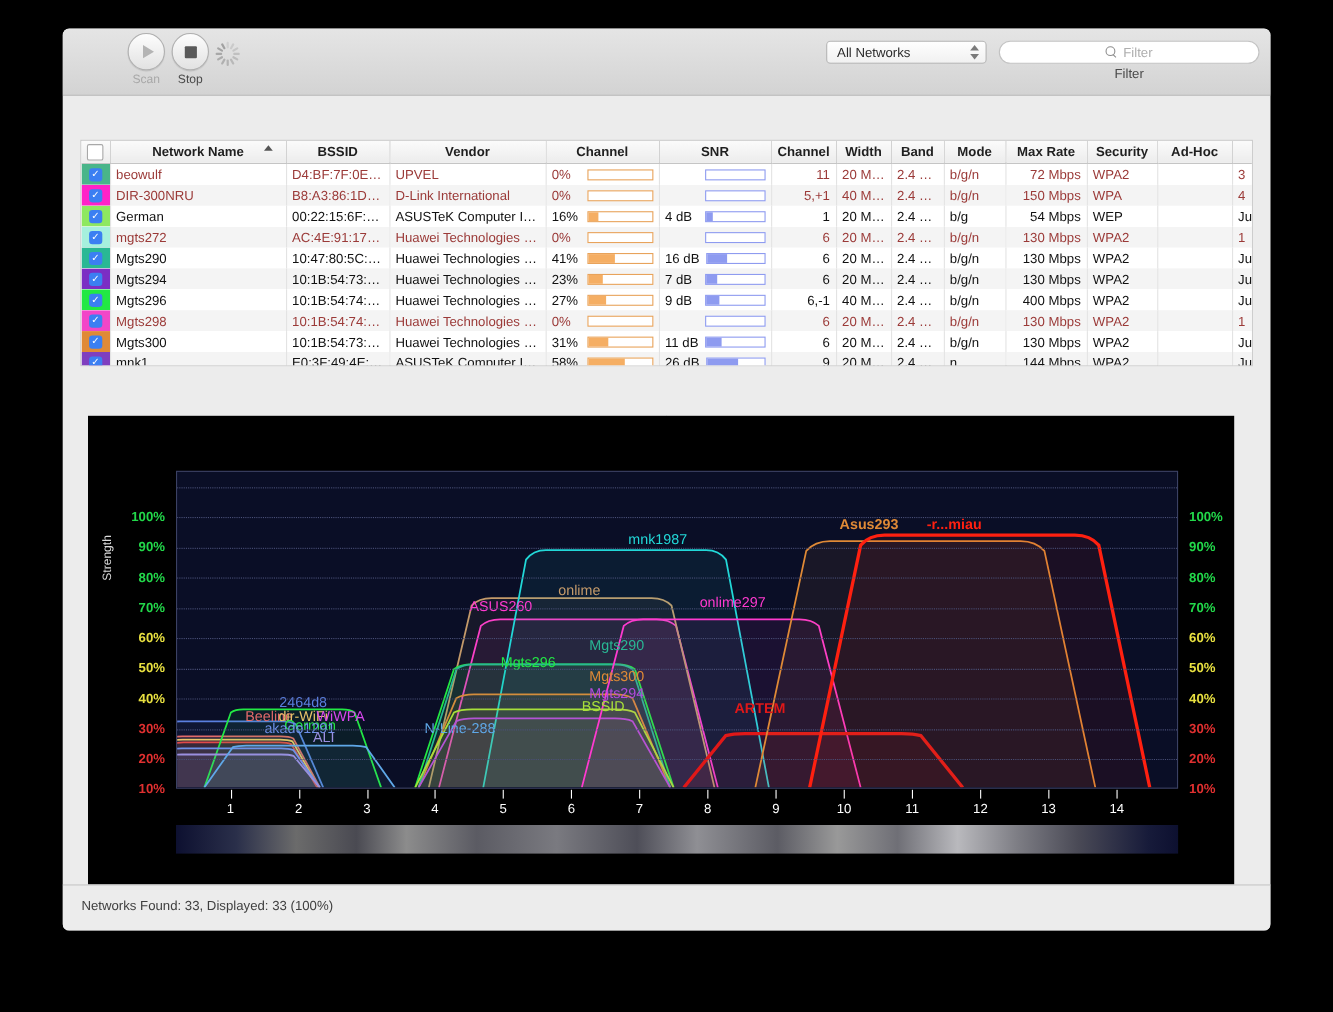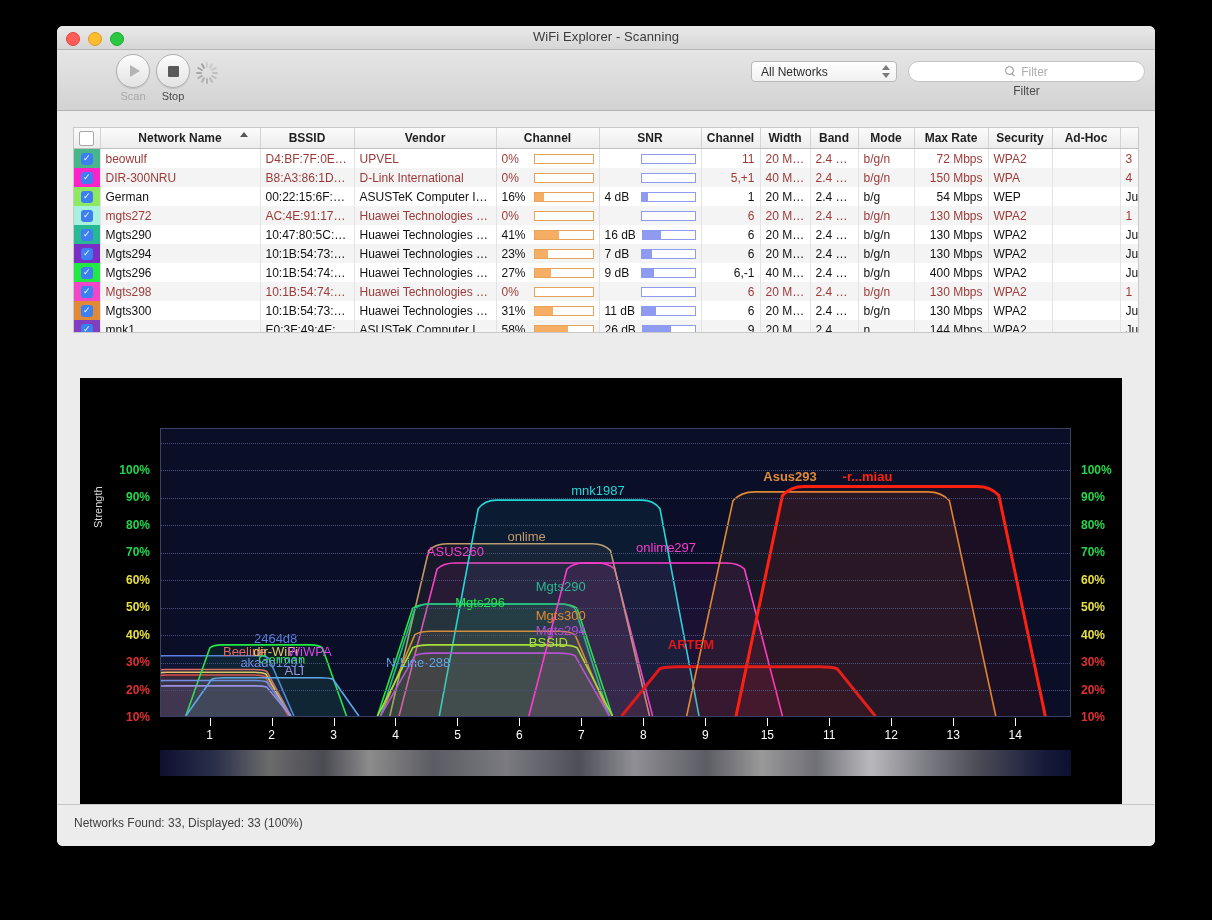--- a/index.html
+++ b/index.html
@@ -189,28 +189,20 @@
   }
   .statustext{position:absolute;left:17px;top:11px;font-size:12px;color:#404040;}
 </style>
 </head>
 <body>
 
 <div class="desktop">
 
   <div class="window">
 
-    <div class="titlebar">
-      <div class="traffic">
-        <div class="light red"></div>
-        <div class="light yellow"></div>
-        <div class="light green"></div>
-      </div>
-      <div class="title">WiFi Explorer - Scanning</div>
-    </div>
 
     <div class="toolbar">
       <div class="tb-btn disabled" style="left:49px;">
         <div class="tb-circle">
             <div class="glyph-play"></div>
           </div>
         <div class="tb-label">Scan</div>
       </div>
       <div class="tb-btn" style="left:89px;">
         <div class="tb-circle">
@@ -771,21 +763,21 @@
             <div class="xt" style="left: 297.469px;">5</div>
             <div class="xtick-line" style="left: 359.442px;"></div>
             <div class="xt" style="left: 359.442px;">6</div>
             <div class="xtick-line" style="left: 421.415px;"></div>
             <div class="xt" style="left: 421.415px;">7</div>
             <div class="xtick-line" style="left: 483.388px;"></div>
             <div class="xt" style="left: 483.388px;">8</div>
             <div class="xtick-line" style="left: 545.361px;"></div>
             <div class="xt" style="left: 545.361px;">9</div>
             <div class="xtick-line" style="left: 607.333px;"></div>
-            <div class="xt" style="left: 607.333px;">15</div>
+            <div class="xt" style="left: 607.333px;">10</div>
             <div class="xtick-line" style="left: 669.306px;"></div>
             <div class="xt" style="left: 669.306px;">11</div>
             <div class="xtick-line" style="left: 731.279px;"></div>
             <div class="xt" style="left: 731.279px;">12</div>
             <div class="xtick-line" style="left: 793.252px;"></div>
             <div class="xt" style="left: 793.252px;">13</div>
             <div class="xtick-line" style="left: 855.224px;"></div>
             <div class="xt" style="left: 855.224px;">14</div>
           </div>
         <div class="spectrum"></div>

